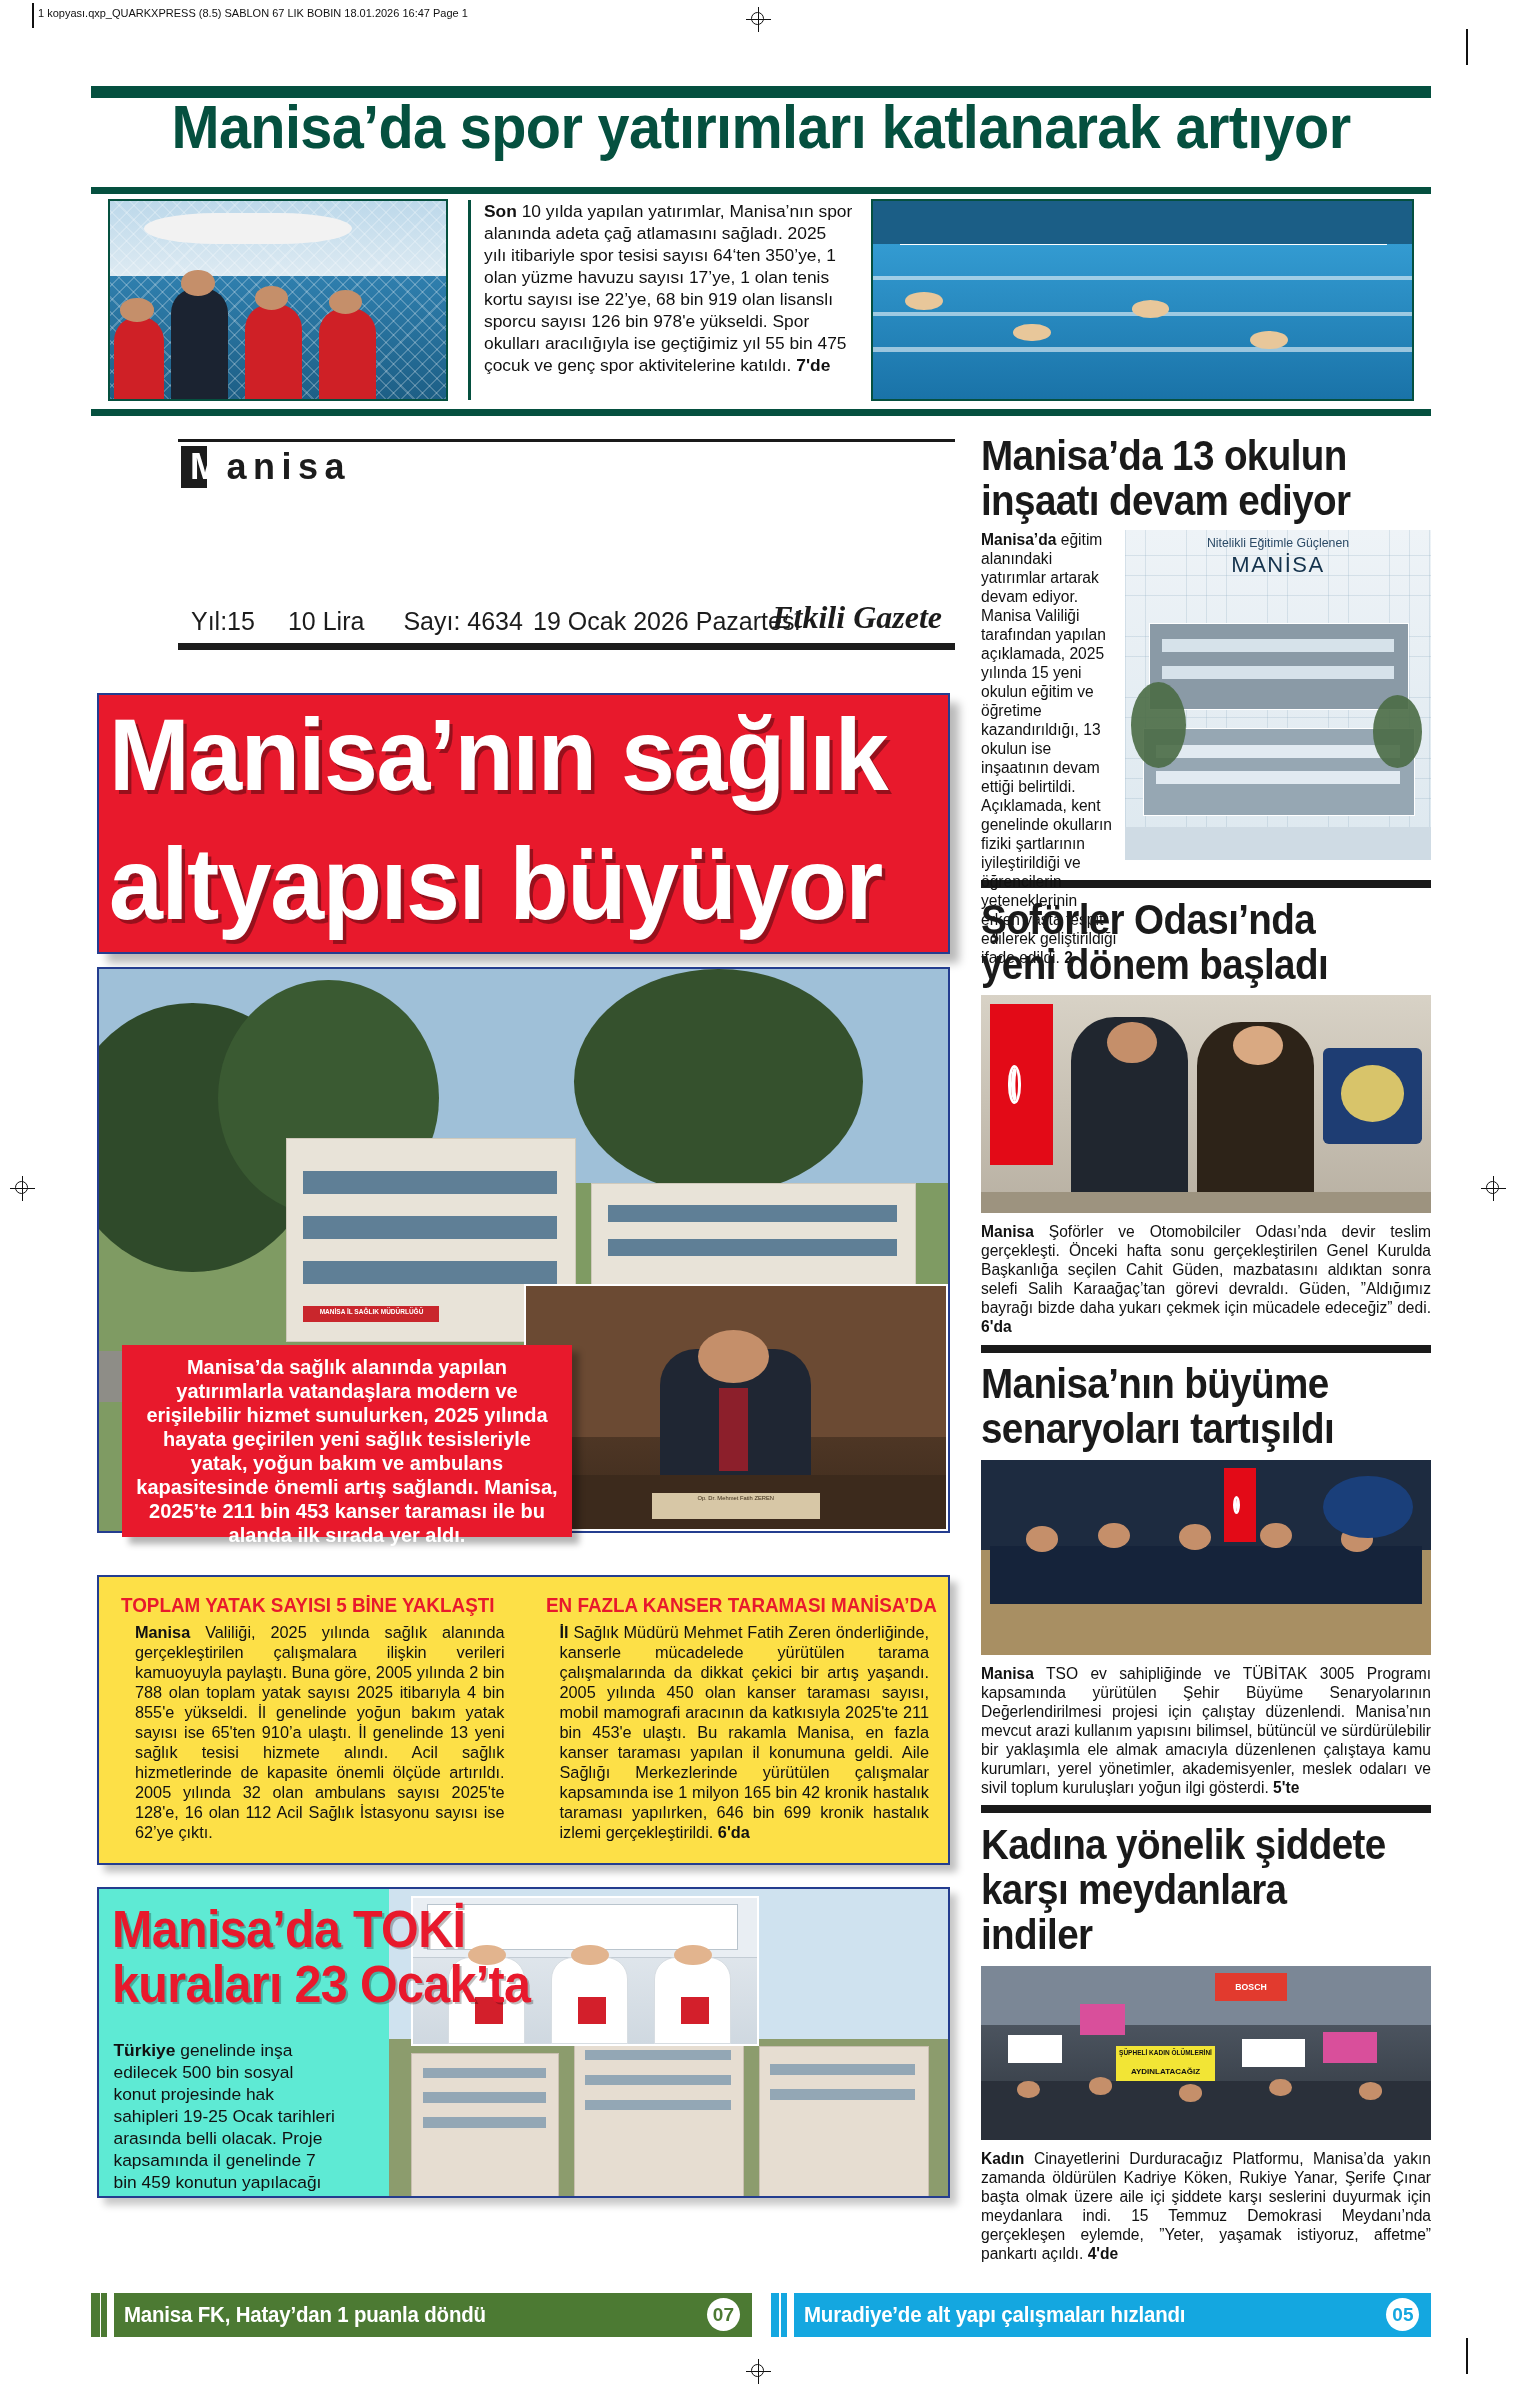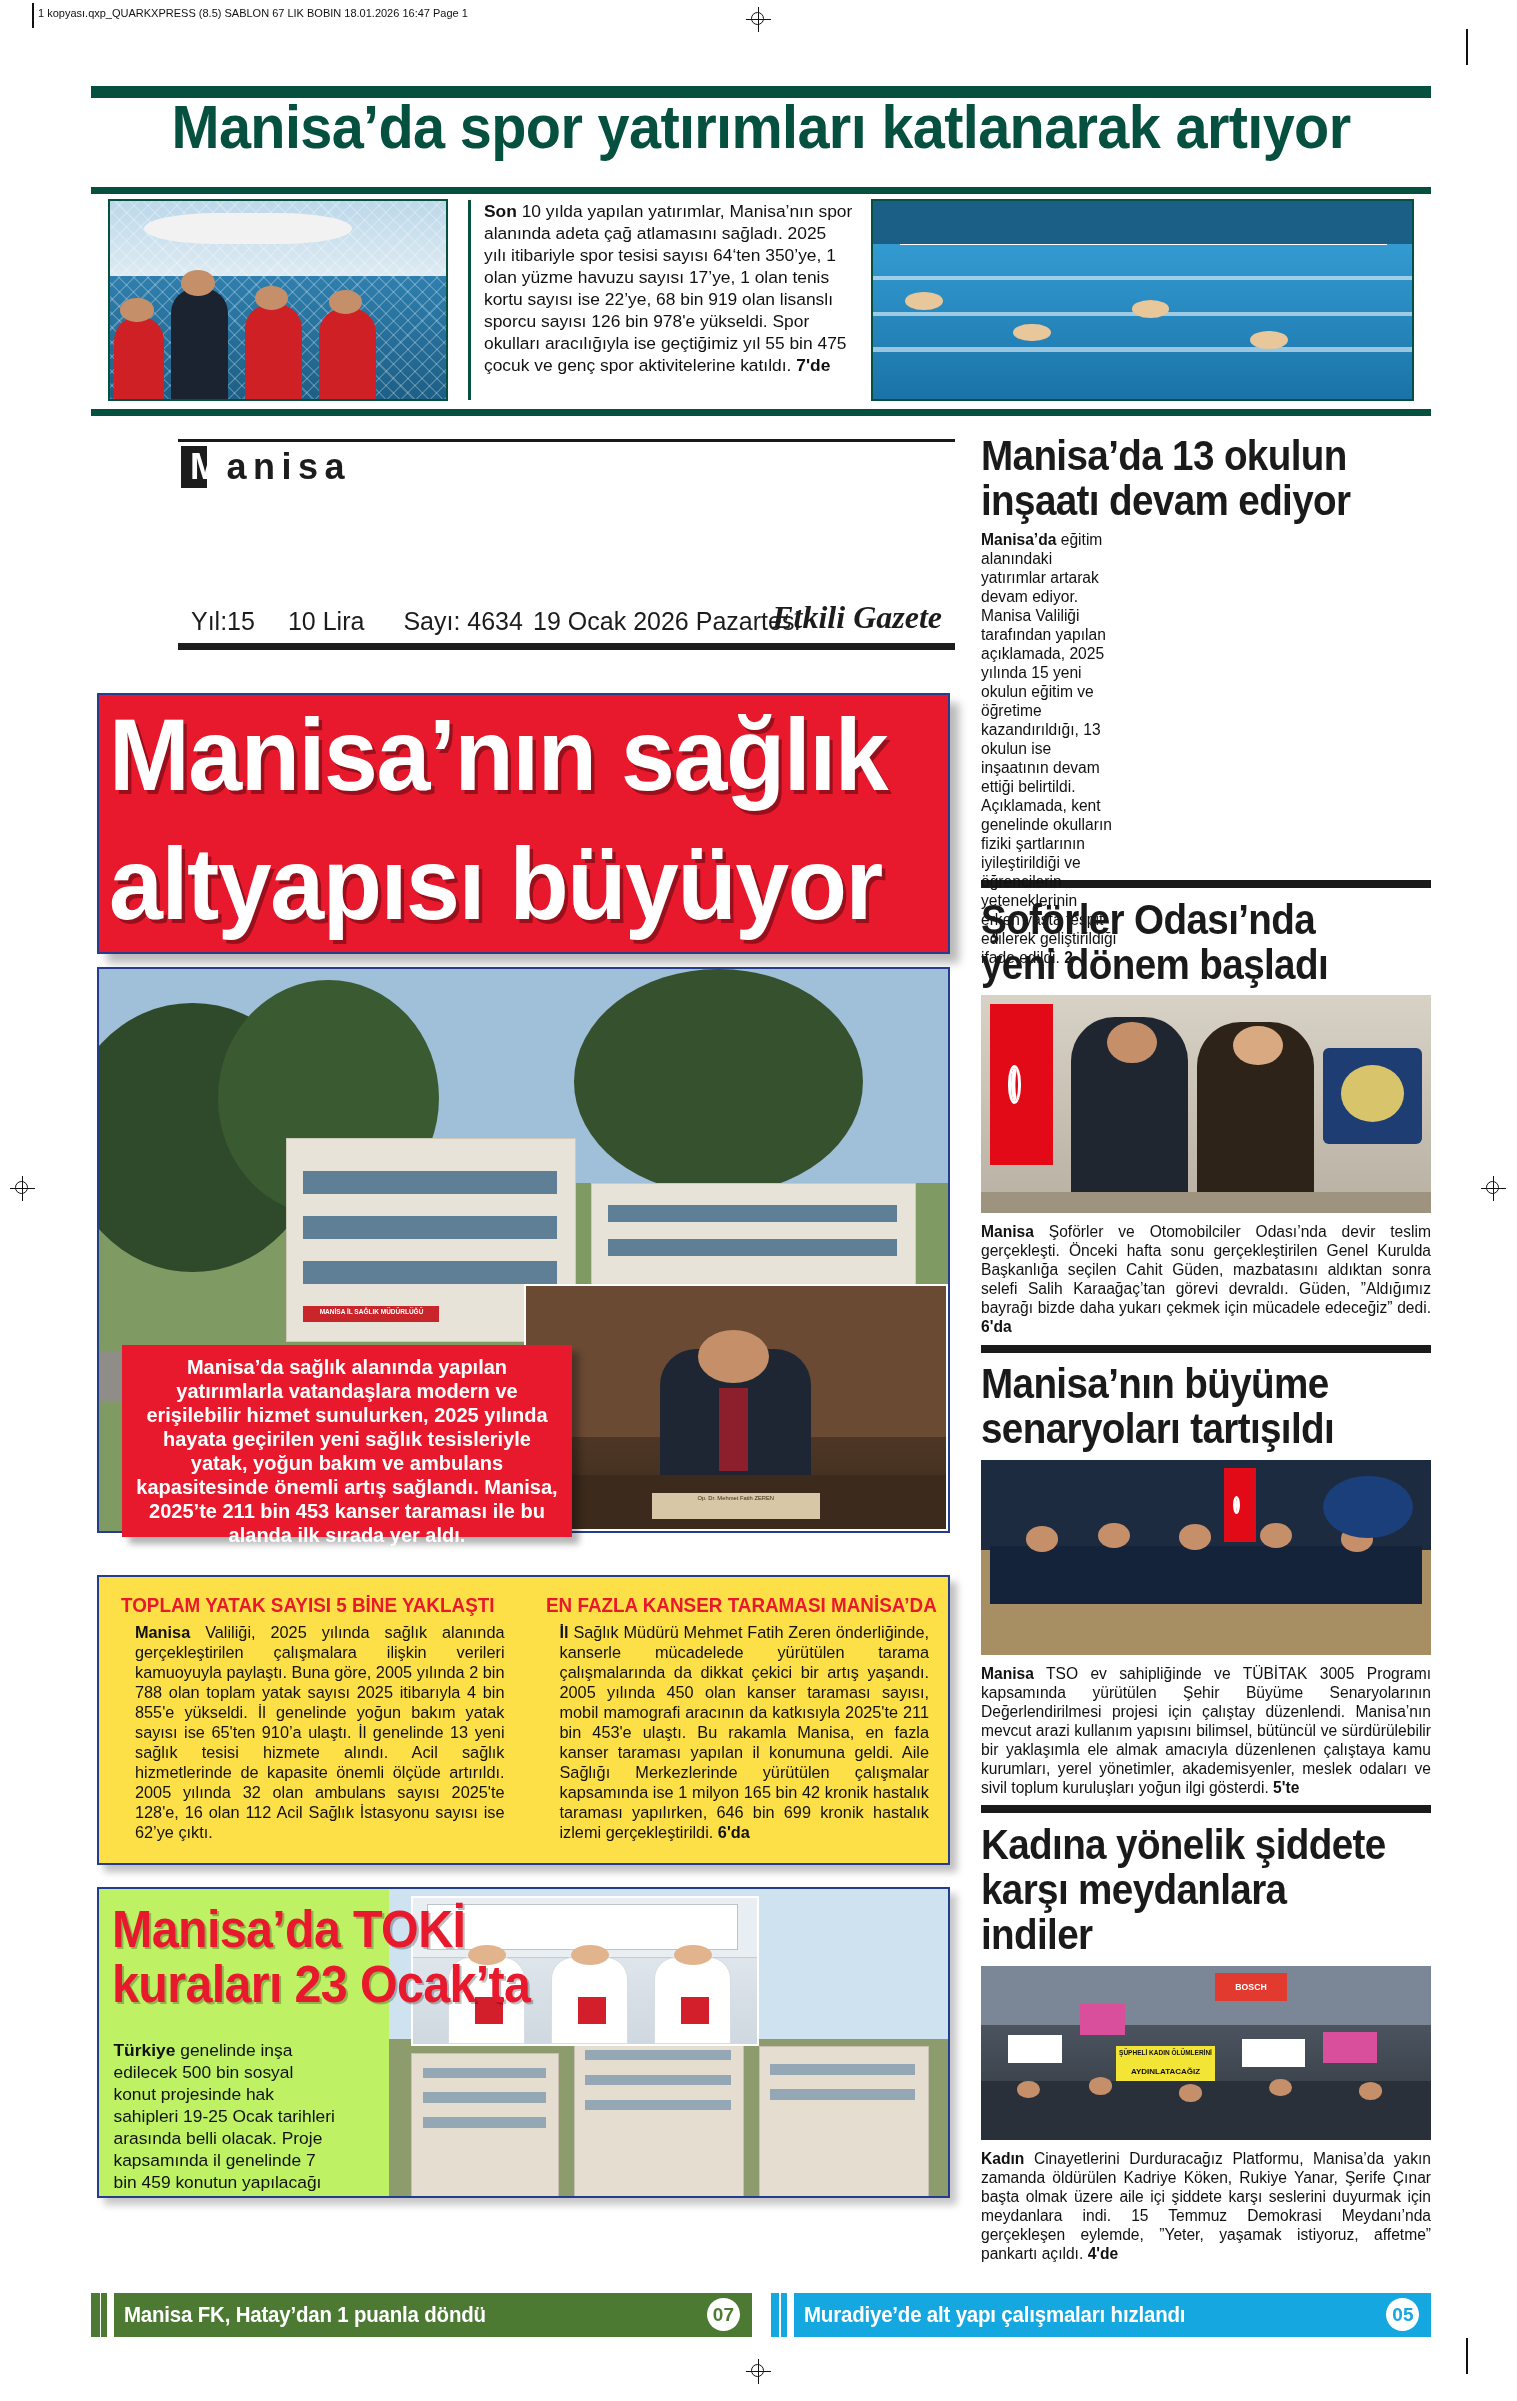--- a/index.html
+++ b/index.html
@@ -103,21 +103,21 @@
   .subhead{
     color:#e8192c;font-weight:bold;font-size:20.3px;line-height:23px;
     transform:scaleX(0.93);transform-origin:left top;white-space:nowrap;margin-bottom:4.4px;
   }
   .bodytxt{font-size:16.3px;line-height:20px;color:#111;text-align:justify;margin-left:14px;}
   .bodytxt b{font-weight:bold;}
 
   
   .toki{
     position:absolute;left:97px;top:1887px;width:853px;height:311px;
-    border:2.9px solid #243d8f;box-sizing:border-box;background:#bef264;overflow:hidden;
+    border:2.9px solid #243d8f;box-sizing:border-box;background:#5eead4;overflow:hidden;
     box-shadow:7.3px 7.3px 7.3px rgba(0,0,0,.22);
   }
   .toki-photo{position:absolute;left:290px;top:0;width:560px;height:357px;overflow:hidden;}
   .toki-h{
     position:absolute;left:13px;top:13px;width:523px;color:#e8192c;font-weight:bold;
     font-size:51px;line-height:55px;letter-spacing:-0.7px;
     transform:scaleX(0.95);transform-origin:left top;
     text-shadow:2.2px 2.2px 0 rgba(0,0,0,.25);z-index:4;
   }
   .toki-txt{
@@ -371,20 +371,39 @@
 
   <div class="rail">
 
     <div>
       <div class="r-hl">
         <div>Manisa’da 13 okulun</div>
         <div>inşaatı devam ediyor</div>
       </div>
       <div class="edu-wrap">
         <div class="edu-txt"><b>Manisa’da</b><span> eğitim alanındaki yatırımlar artarak devam ediyor. Manisa Valiliği tarafından yapılan açıklamada, 2025 yılında 15 yeni okulun eğitim ve öğretime kazandırıldığı, 13 okulun ise inşaatının devam ettiği belirtildi. Açıklamada, kent genelinde okulların fiziki şartlarının iyileştirildiği ve öğrencilerin yeteneklerinin erken yaşta tespit edilerek geliştirildiği ifade edildi. </span><b>2</b></div>
+        <div class="edu-img">
+          <div style="position:absolute;inset:0;background:linear-gradient(#eef3f7,#dde8ef);"></div>
+          <div style="position:absolute;inset:0;background:
+            repeating-linear-gradient(0deg,rgba(140,170,190,.25) 0 0.7px,transparent 0.7px 20.3px),
+            repeating-linear-gradient(90deg,rgba(140,170,190,.25) 0 0.7px,transparent 0.7px 20.3px);"></div>
+          <div class="edu-img-cap">
+            <span>Nitelikli Eğitimle Güçlenen</span>
+            <span class="big">MANİSA</span>
+          </div>
+          <div style="position:absolute;left:8%;top:28%;width:84%;height:26%;background:#8a9aa6;border:1.5px solid #fff;"></div>
+          <div style="position:absolute;left:12%;top:33%;width:76%;height:4%;background:#d6e2ea;"></div>
+          <div style="position:absolute;left:12%;top:41%;width:76%;height:4%;background:#d6e2ea;"></div>
+          <div style="position:absolute;left:6%;top:60%;width:88%;height:26%;background:#96a7b3;border:1.5px solid #fff;"></div>
+          <div style="position:absolute;left:10%;top:65%;width:80%;height:4%;background:#e1eaf1;"></div>
+          <div style="position:absolute;left:10%;top:73%;width:80%;height:4%;background:#e1eaf1;"></div>
+          <div style="position:absolute;left:0;bottom:0;width:100%;height:10%;background:#cfdbe4;"></div>
+          <div class="tree" style="left:2%;top:46%;width:18%;height:26%;background:#4a6b45;opacity:.9;"></div>
+          <div class="tree" style="right:3%;top:50%;width:16%;height:22%;background:#4a6b45;opacity:.9;"></div>
+        </div>
       </div>
     </div>
 
     <div class="r-rule"></div>
     <div>
       <div class="r-hl">
         <div>Şoförler Odası’nda</div>
         <div>yeni dönem başladı</div>
       </div>
       <div class="photobox" style="height:218px;margin-top:8.7px;">

